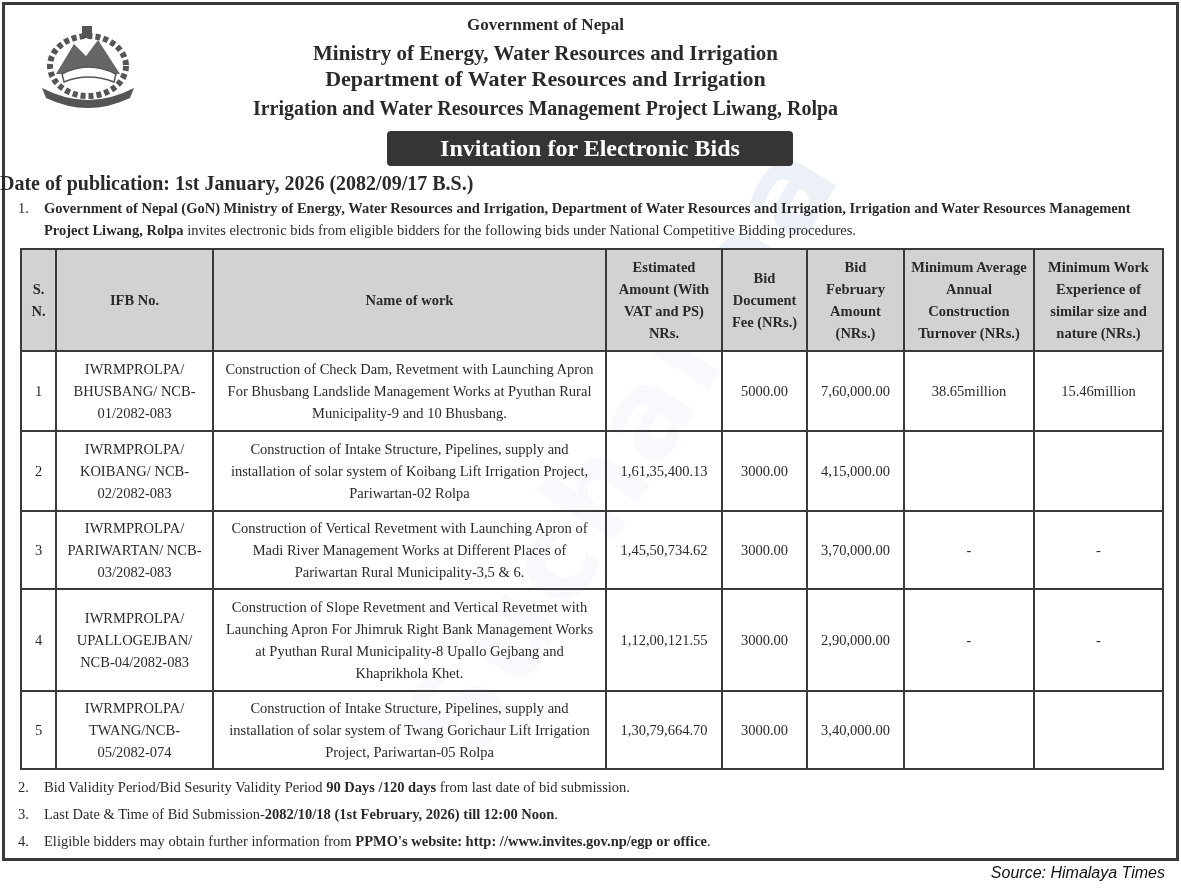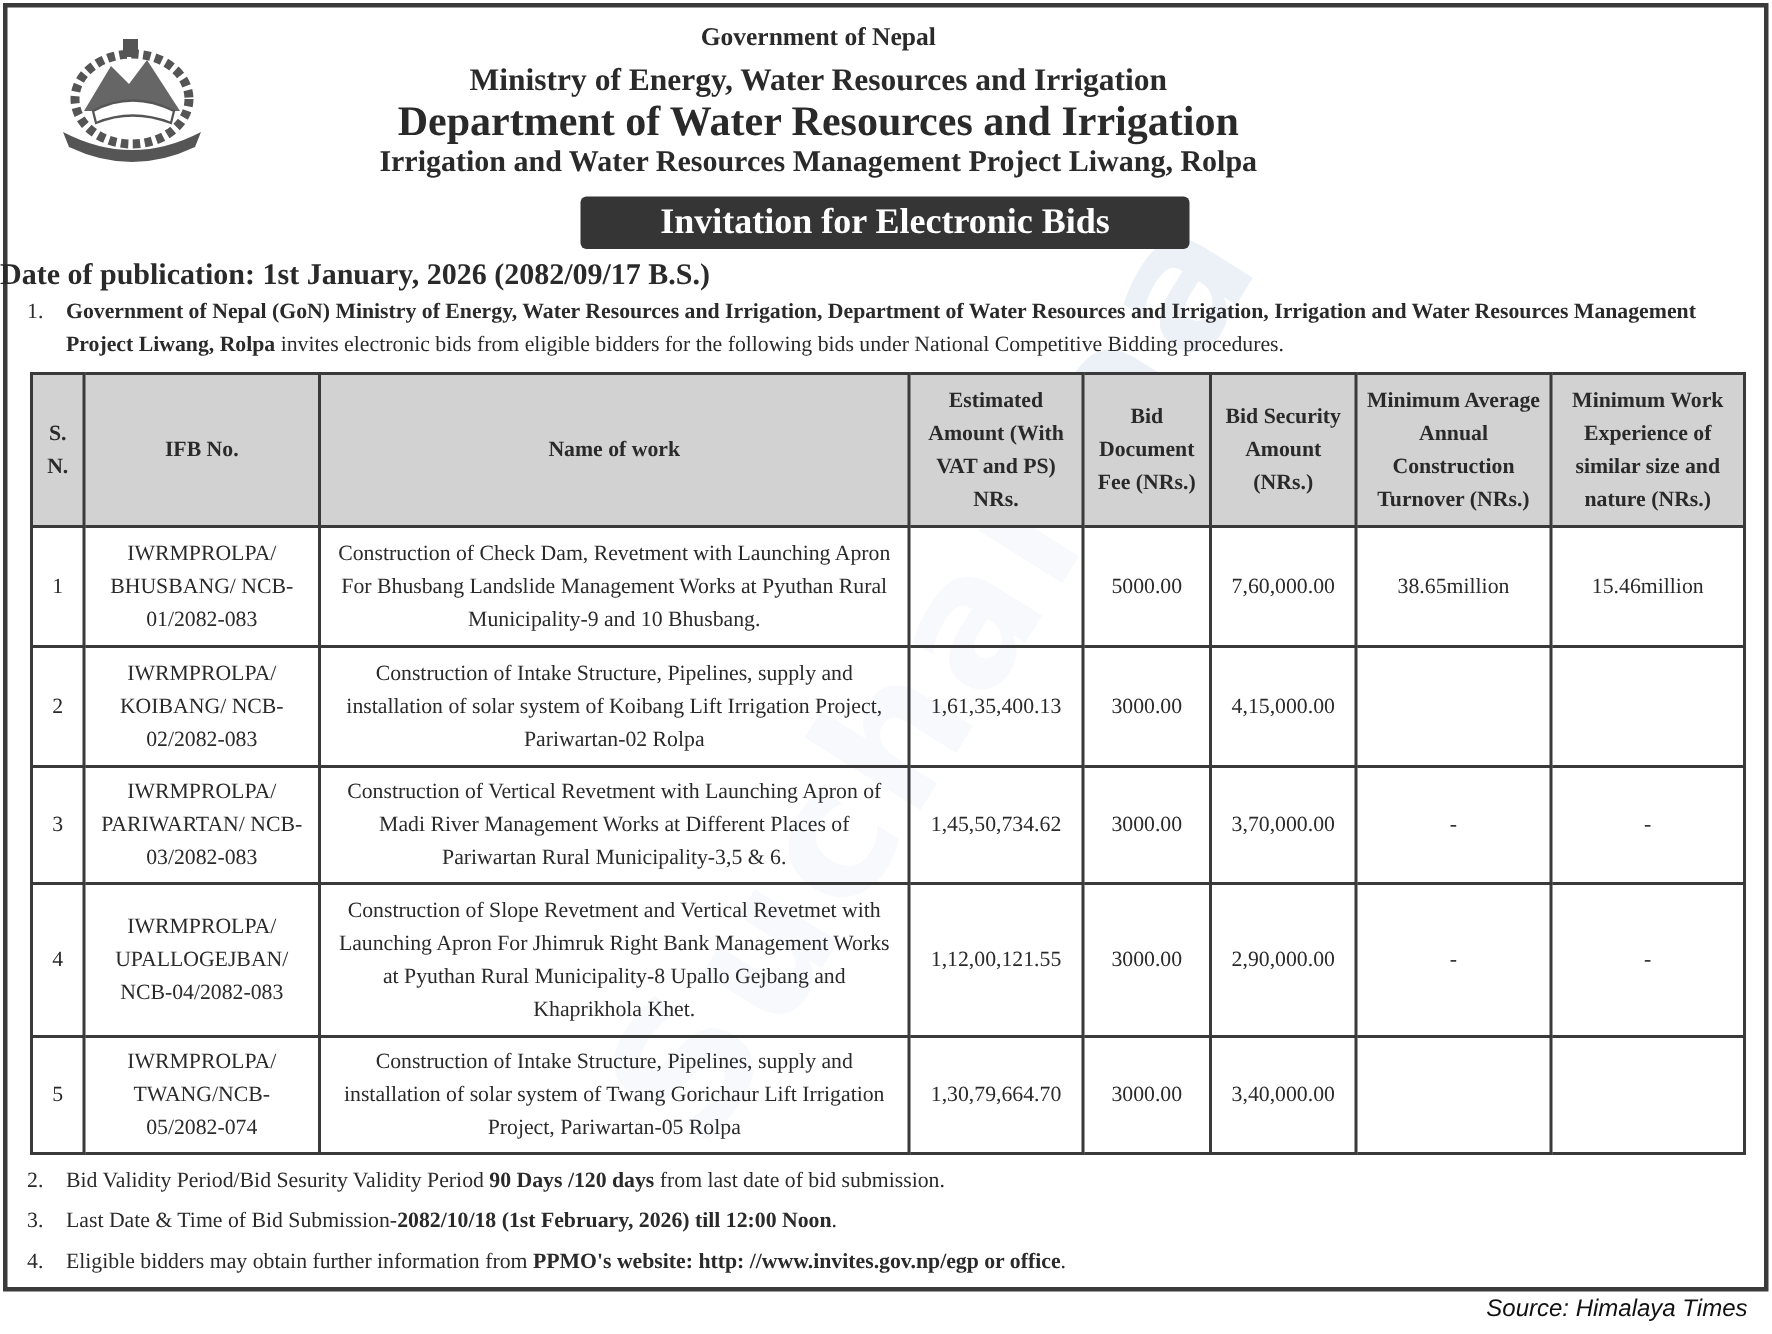--- a/index.html
+++ b/index.html
@@ -14,21 +14,21 @@
     .watermark { position: absolute; pointer-events: none; }
     .wm-text {
       position: absolute; left: 270px; top: 380px; transform: rotate(-58deg);
       font-family: "DejaVu Sans", sans-serif; font-weight: bold; font-size: 120px;
       color: rgba(70,110,180,0.10); letter-spacing: 6px; white-space: nowrap;
     }
     .emblem { position: absolute; left: 34px; top: 22px; width: 108px; height: 86px; }
     .hdr { position: absolute; left: 0; width: 1091px; text-align: center; font-weight: bold; white-space: nowrap; }
     .h1 { top: 15px; font-size: 17px; }
     .h2 { top: 41px; font-size: 21px; }
-    .h3 { top: 66px; font-size: 28px; }
+    .h3 { top: 66px; font-size: 22px; }
     .h4 { top: 97px; font-size: 20px; }
     .banner {
       position: absolute; left: 387px; top: 131px; width: 406px; height: 35px;
       background: #353535; color: #fff; border-radius: 4px; text-align: center;
       font-size: 24px; font-weight: bold; line-height: 35px;
     }
     .pubdate { position: absolute; left: 0; width: 1181px; top: 172px; text-align: left; font-size: 20px; font-weight: bold; }
     .para { position: absolute; left: 18px; width: 1146px; font-size: 14.5px; line-height: 22px; }
     .para .num { position: absolute; left: 0; top: 0; width: 24px; }
     .para .txt { margin-left: 26px; display: block; }
@@ -93,21 +93,21 @@
       <col style="width:130px">
       <col style="width:129px">
   </colgroup>
   <thead>
     <tr>
       <th>S. N.</th>
       <th>IFB No.</th>
       <th>Name of work</th>
       <th>Estimated Amount (With VAT and PS) NRs.</th>
       <th>Bid Document Fee (NRs.)</th>
-      <th>Bid Security Amount (NRs.)</th>
+      <th>Bid February Amount (NRs.)</th>
       <th>Minimum Average Annual Construction Turnover (NRs.)</th>
       <th>Minimum Work Experience of similar size and nature (NRs.)</th>
     </tr>
   </thead>
   <tbody>
     <tr style="height:80px">
       <td>1</td>
       <td>IWRMPROLPA/ BHUSBANG/ NCB-01/2082-083</td>
       <td>Construction of Check Dam, Revetment with Launching Apron For Bhusbang Landslide Management Works at Pyuthan Rural Municipality-9 and 10 Bhusbang.</td>
       <td></td>

